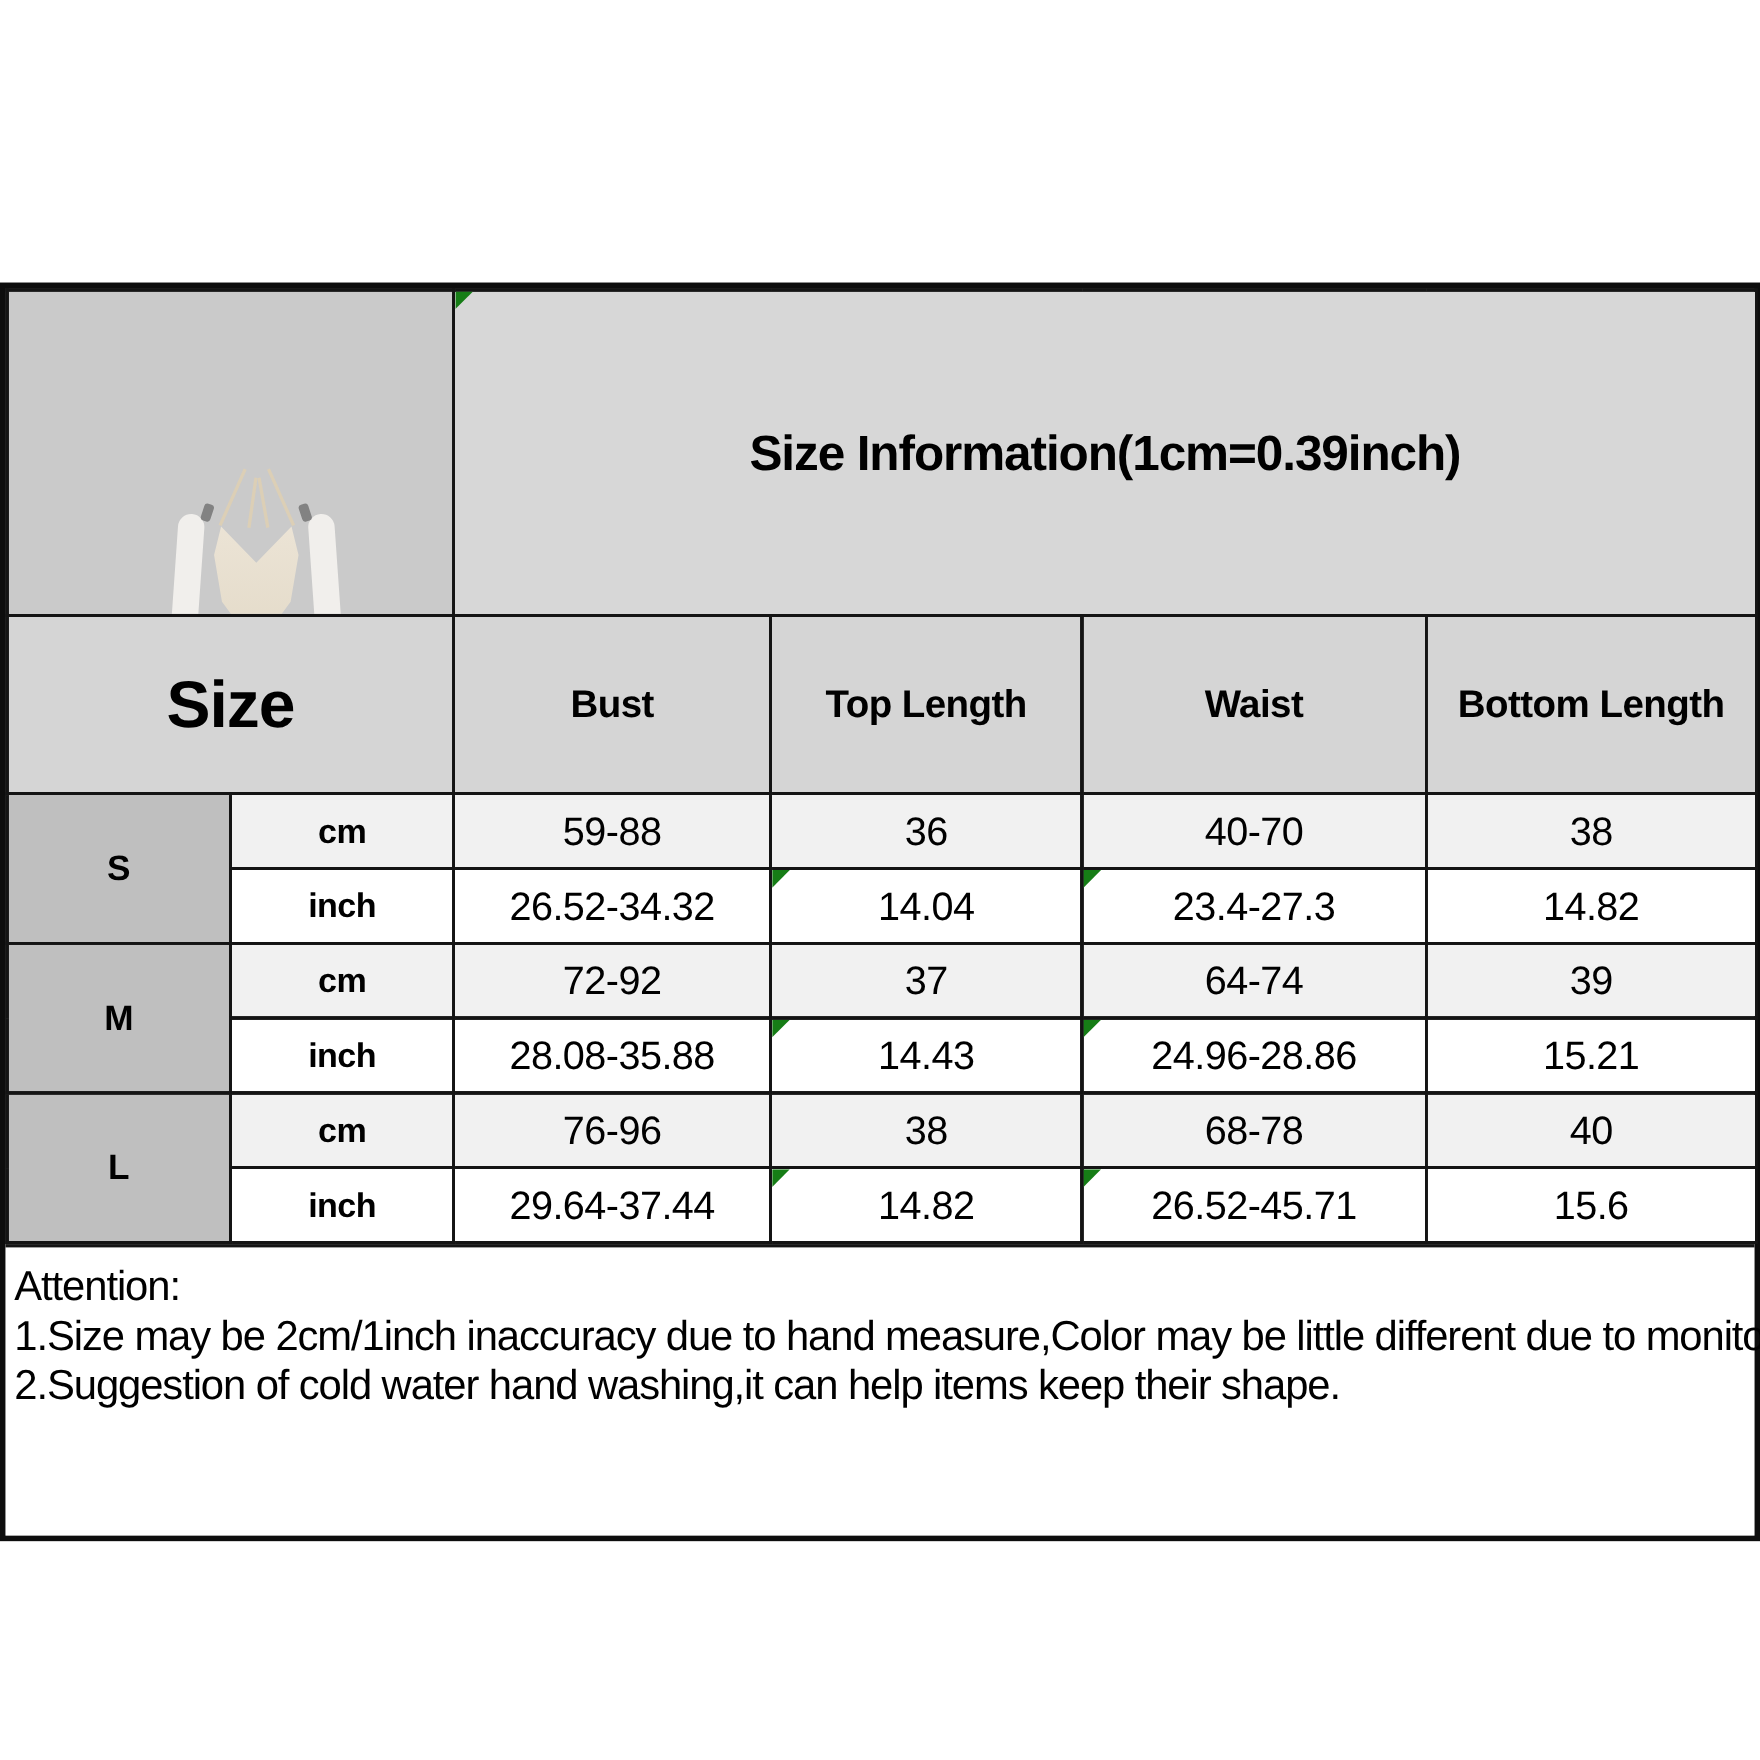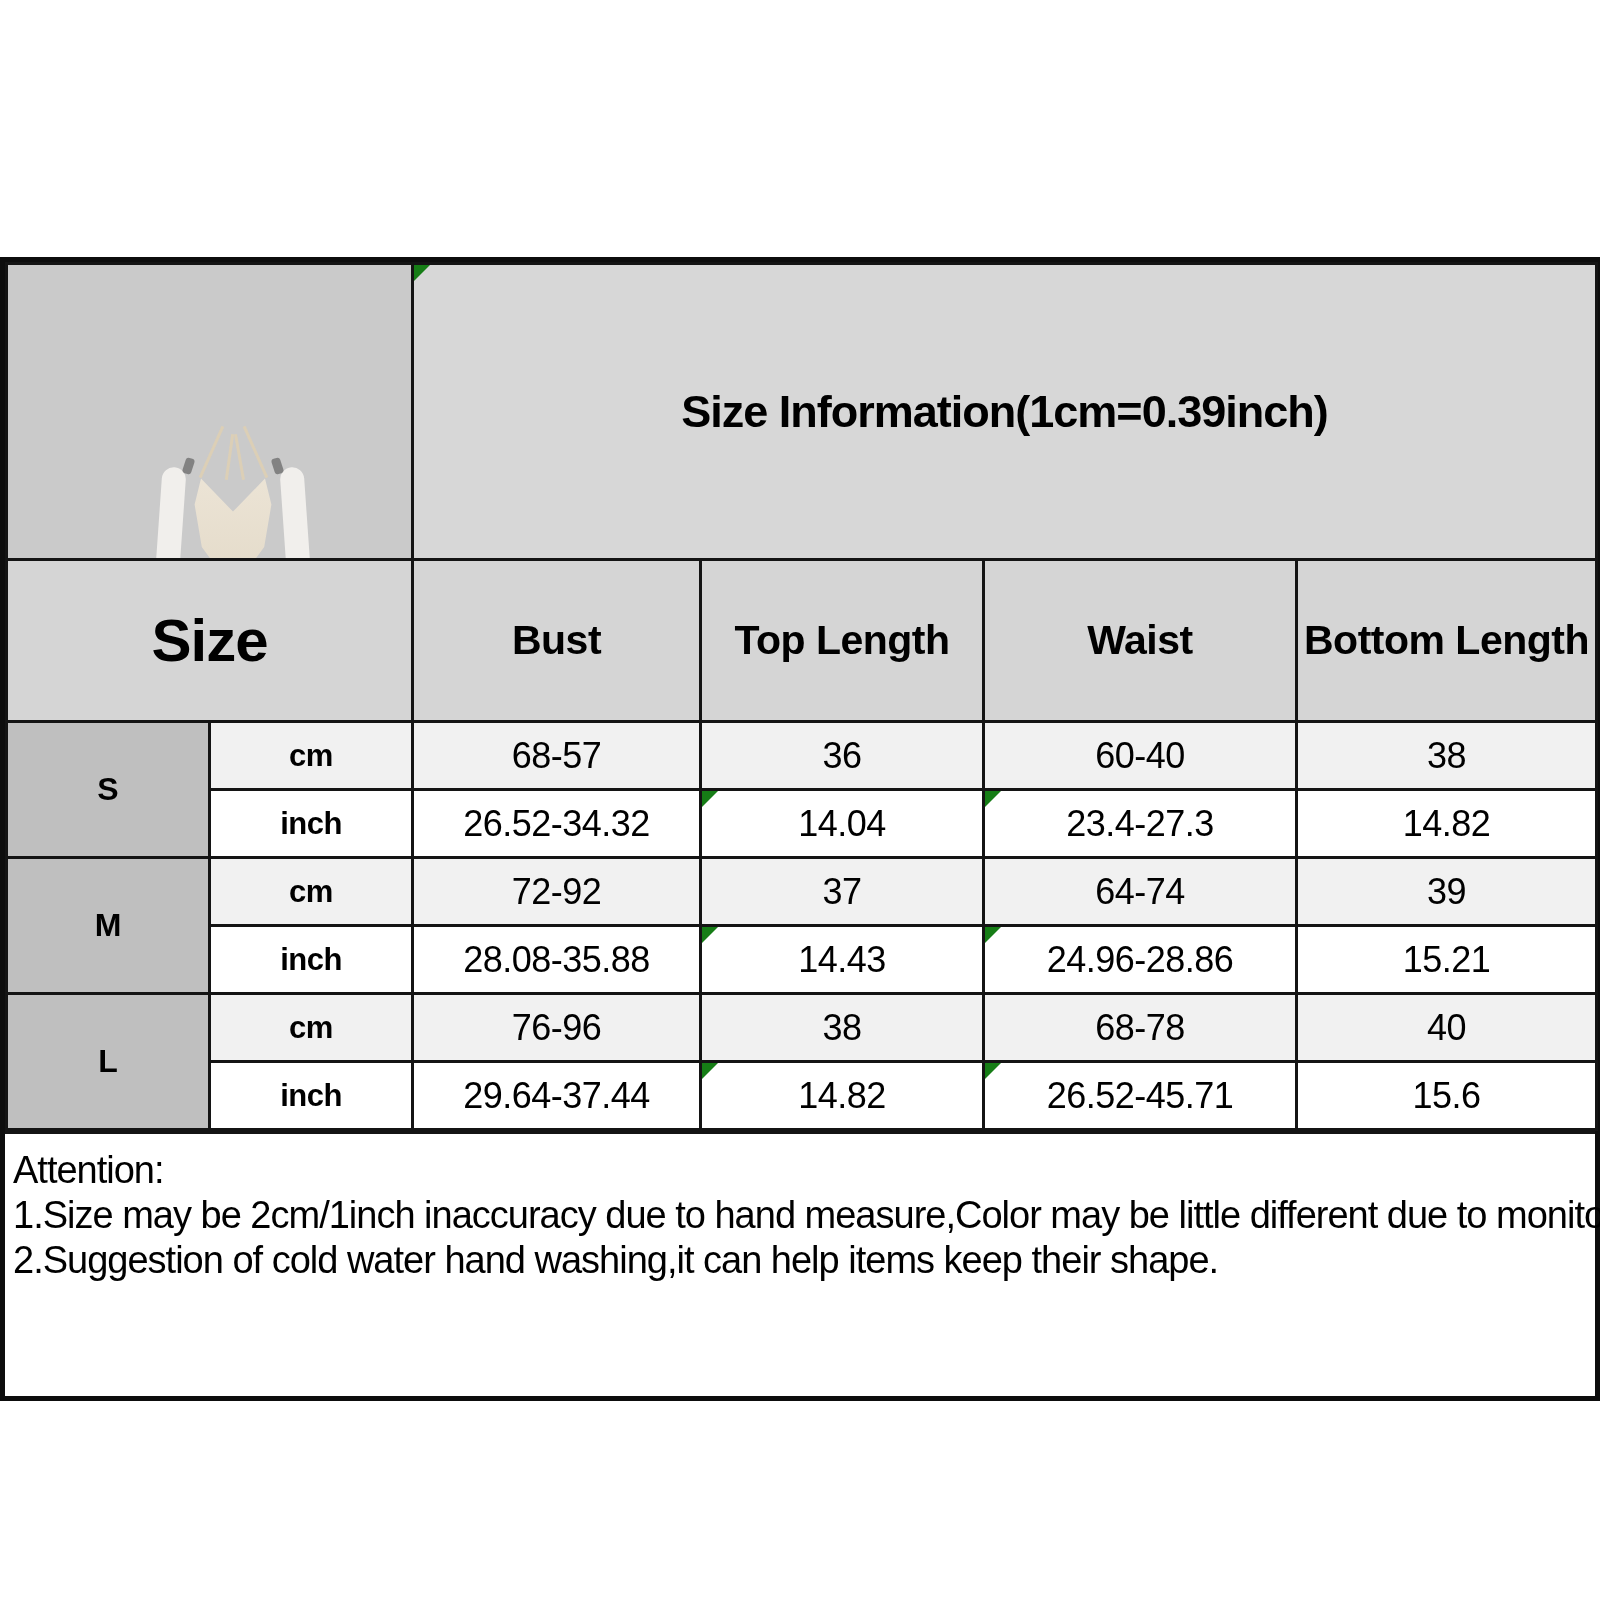--- a/index.html
+++ b/index.html
@@ -16,21 +16,21 @@
 
   tr.photo-row { height: 296px; }
   tr.head-row  { height: 162px; }
   tr.data-row  { height: 68px; }
 
   td.photo-cell { background: #cacaca; padding: 0; }
   td.title-cell { background: #d7d7d7; }
   .title-text { font-size: 45px; font-weight: bold; letter-spacing: -1px; }
 
   td.size-head { background: #d5d5d5; font-size: 60px; font-weight: bold; letter-spacing: -1px; }
-  td.col-head  { background: #d5d5d5; font-size: 41px; font-weight: bold; letter-spacing: -0.5px; }
+  td.col-head  { background: #d5d5d5; font-size: 35px; font-weight: bold; letter-spacing: -0.5px; }
 
   td.letter-cell { background: #bfbfbf; font-size: 32px; font-weight: bold; }
   tr.cm-row   td.unit-cell, tr.cm-row   td.val-cell { background: #f1f1f1; }
   tr.inch-row td.unit-cell, tr.inch-row td.val-cell { background: #ffffff; }
   td.unit-cell { font-size: 31px; font-weight: bold; letter-spacing: -0.5px; }
   td.val-cell  { font-size: 36px; letter-spacing: -0.5px; }
 
   .tri {
     position: absolute; top: 0; left: 0; width: 0; height: 0;
     border-top: 16px solid #167d16; border-right: 16px solid transparent;
@@ -116,23 +116,23 @@
           <td class="size-head" colspan="2">Size</td>
           <td class="col-head">Bust</td>
           <td class="col-head">Top Length</td>
           <td class="col-head">Waist</td>
           <td class="col-head">Bottom Length</td>
         </tr>
 
         <tr class="data-row cm-row">
           <td class="letter-cell" rowspan="2">S</td>
           <td class="unit-cell">cm</td>
-          <td class="val-cell">68-57</td>
+          <td class="val-cell">59-88</td>
           <td class="val-cell">36</td>
-          <td class="val-cell">60-40</td>
+          <td class="val-cell">40-70</td>
           <td class="val-cell">38</td>
         </tr>
         <tr class="data-row inch-row">
           <td class="unit-cell">inch</td>
           <td class="val-cell">26.52-34.32</td>
           <td class="val-cell"><span class="tri"></span><span>14.04</span></td>
           <td class="val-cell"><span class="tri"></span><span>23.4-27.3</span></td>
           <td class="val-cell">14.82</td>
         </tr>
 

